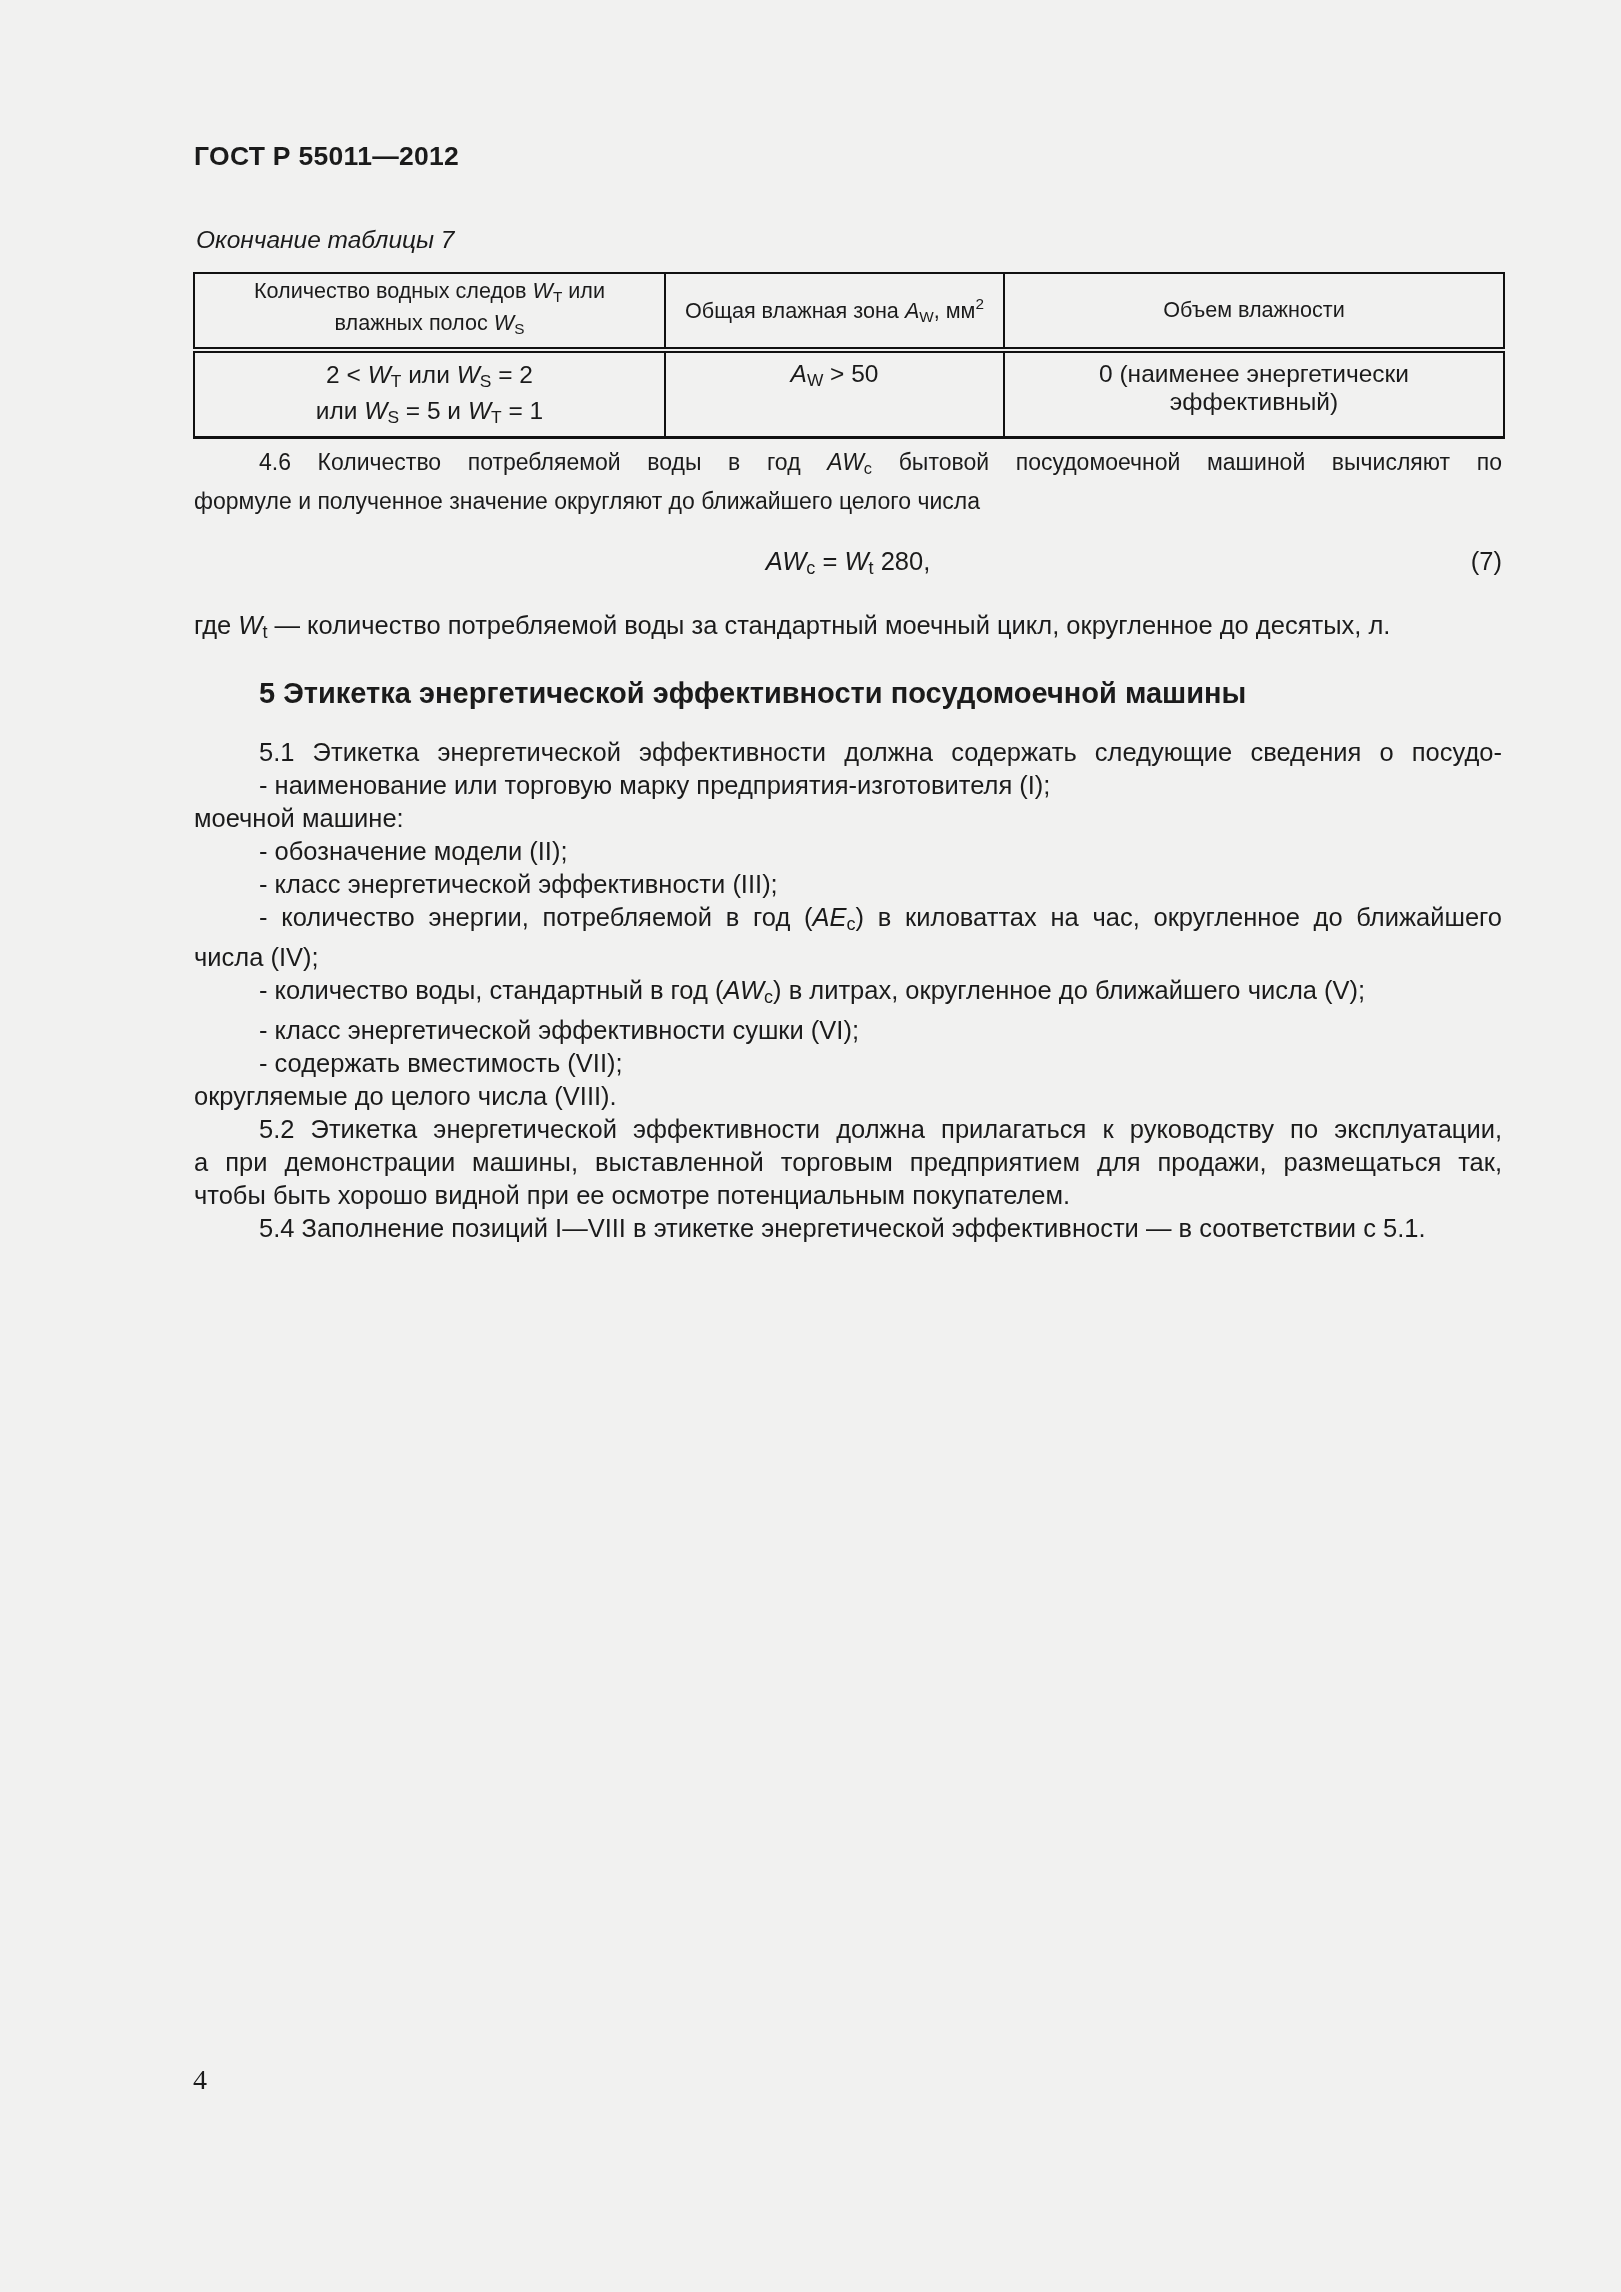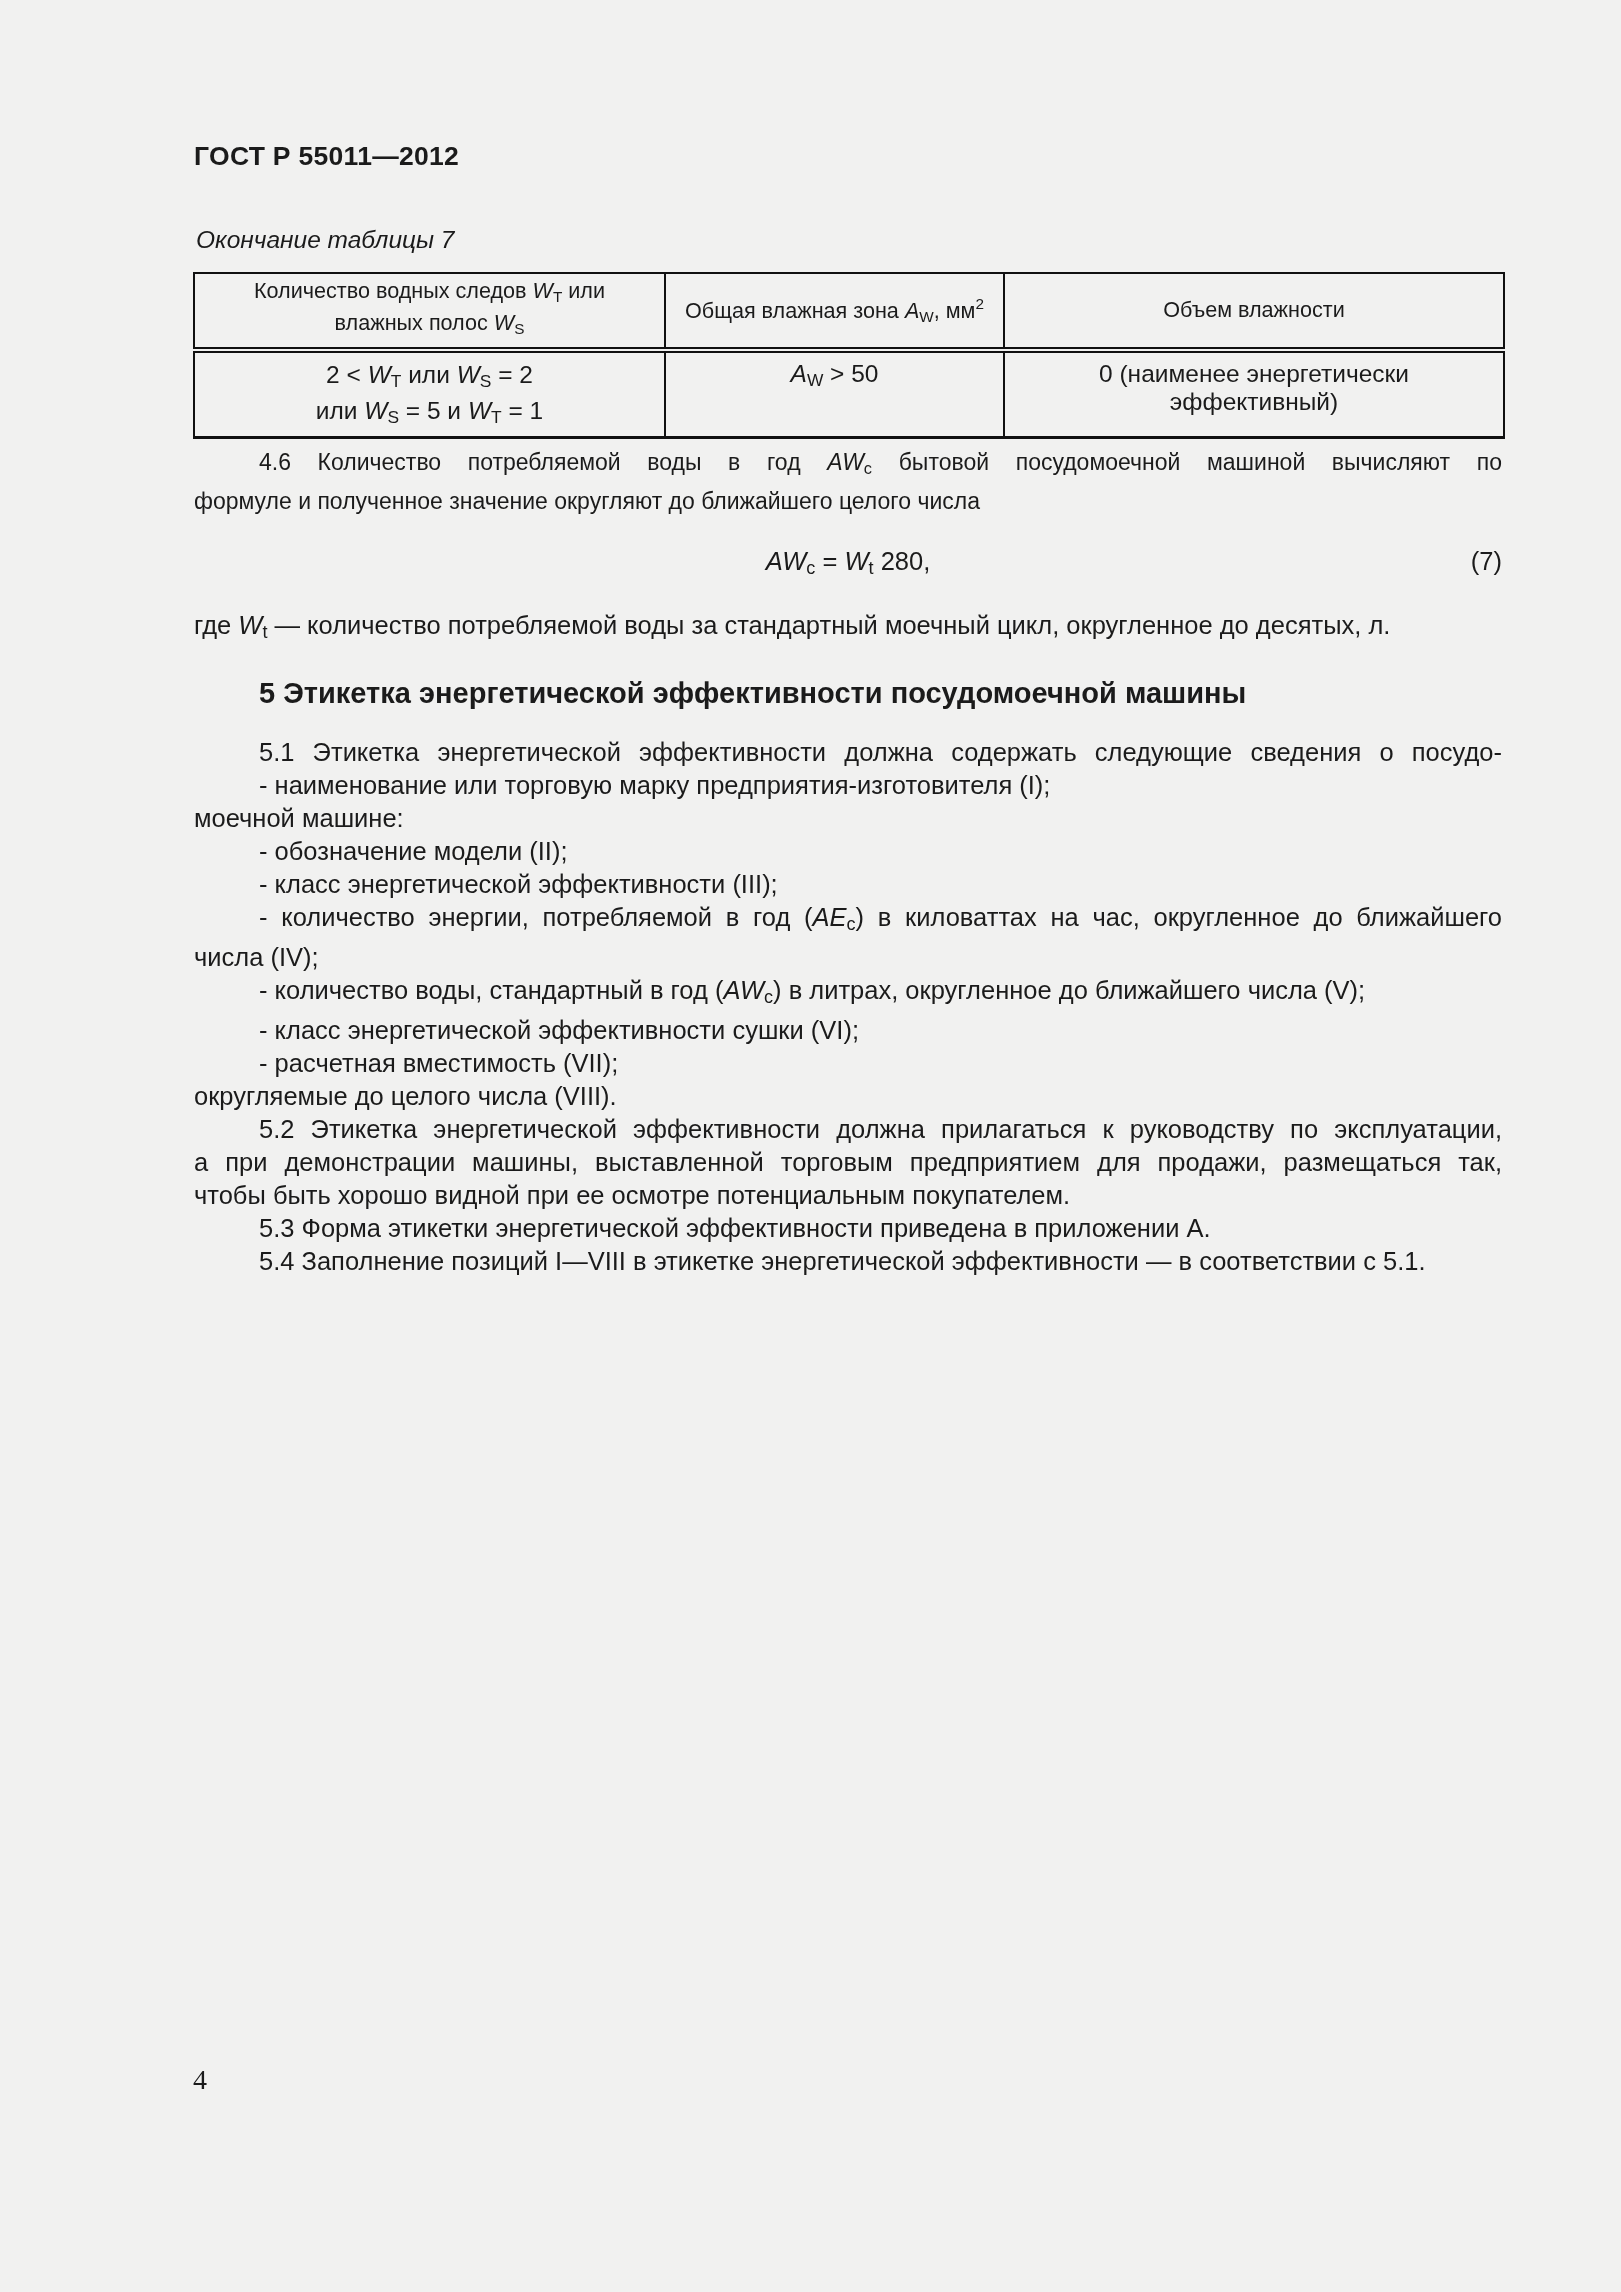--- a/index.html
+++ b/index.html
@@ -109,23 +109,22 @@
 <div class="abs" id="section5-body">
     <div class="line ind fill"><span class="rt-n">5.1 Этикетка энергетической эффективности должна содержать следующие сведения о посудо-</span></div>
     <div class="line ind"><span class="rt-n">- наименование или торговую марку предприятия-изготовителя (I);</span></div>
     <div class="line"><span class="rt-n">моечной машине:</span></div>
     <div class="line ind"><span class="rt-n">- обозначение модели (II);</span></div>
     <div class="line ind"><span class="rt-n">- класс энергетической эффективности (III);</span></div>
     <div class="line ind fill"><span class="rt-n">- количество энергии, потребляемой в год (</span><span class="rt-i">AE</span><span class="rt-sub">с</span><span class="rt-n">) в киловаттах на час, округленное до ближайшего</span></div>
     <div class="line"><span class="rt-n">числа (IV);</span></div>
     <div class="line ind"><span class="rt-n">- количество воды, стандартный в год (</span><span class="rt-i">AW</span><span class="rt-sub">с</span><span class="rt-n">) в литрах, округленное до ближайшего числа (V);</span></div>
     <div class="line ind"><span class="rt-n">- класс энергетической эффективности сушки (VI);</span></div>
-    <div class="line ind"><span class="rt-n">- расчетная вместимость (VII);</span></div>
+    <div class="line ind"><span class="rt-n">- содержать вместимость (VII);</span></div>
     <div class="line"><span class="rt-n">округляемые до целого числа (VIII).</span></div>
     <div class="line ind fill"><span class="rt-n">5.2 Этикетка энергетической эффективности должна прилагаться к руководству по эксплуатации,</span></div>
     <div class="line fill"><span class="rt-n">а при демонстрации машины, выставленной торговым предприятием для продажи, размещаться так,</span></div>
     <div class="line"><span class="rt-n">чтобы быть хорошо видной при ее осмотре потенциальным покупателем.</span></div>
-    <div class="line ind"><span class="rt-n">5.3 Форма этикетки энергетической эффективности приведена в приложении А.</span></div>
     <div class="line ind"><span class="rt-n">5.4 Заполнение позиций I—VIII в этикетке энергетической эффективности — в соответствии с 5.1.</span></div>
   </div>
 
 <div class="abs" id="page-number">4</div>
 
 
 </body></html>

